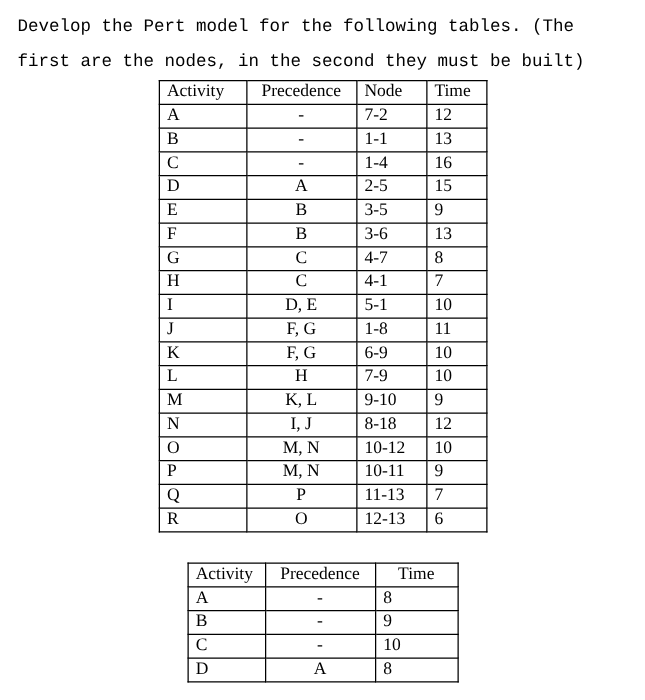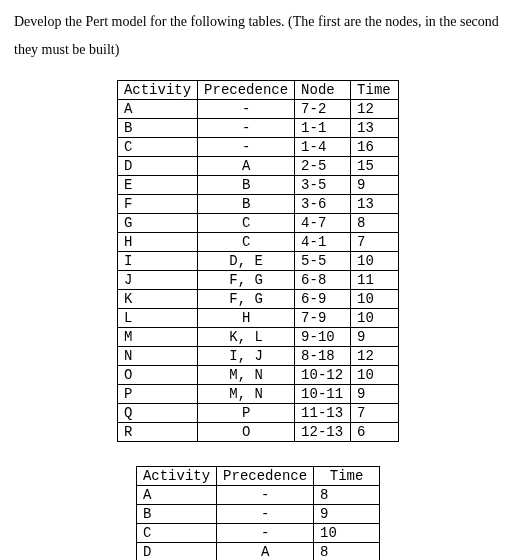--- a/index.html
+++ b/index.html
@@ -10,31 +10,30 @@
     body {
       font-family: "Times New Roman", Times, serif;
       font-size: 14px;
       color: #000;
       background: #fff;
       padding: 8px 14px;
       width: 516px;
     }
     .intro {
       line-height: 2;
-      margin-bottom: 16px;
+      font-family: Liberation Mono, monospace;
     }
     .tables-wrap {
       display: flex;
       flex-direction: column;
       align-items: center;
       gap: 24px;
     }
     table {
       border-collapse: collapse;
-      font-family: Liberation Mono, monospace;
     }
     th, td {
       border: 1px solid #000;
       padding: 1px 6px;
       font-weight: normal;
       text-align: left;
       white-space: nowrap;
       height: 18px;
     }
     .t1 .col-act { width: 70px; }
@@ -113,27 +112,27 @@
         </tr>
         <tr>
           <td>H</td>
           <td>C</td>
           <td>4-1</td>
           <td>7</td>
         </tr>
         <tr>
           <td>I</td>
           <td>D, E</td>
-          <td>5-5</td>
+          <td>5-1</td>
           <td>10</td>
         </tr>
         <tr>
           <td>J</td>
           <td>F, G</td>
-          <td>6-8</td>
+          <td>1-8</td>
           <td>11</td>
         </tr>
         <tr>
           <td>K</td>
           <td>F, G</td>
           <td>6-9</td>
           <td>10</td>
         </tr>
         <tr>
           <td>L</td>

